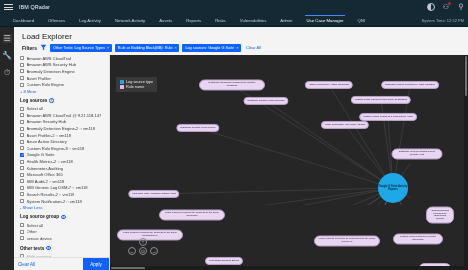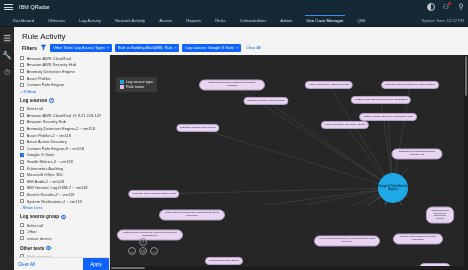--- a/index.html
+++ b/index.html
@@ -191,21 +191,21 @@
   <div class="body">
 
     <div class="page-left">
       <div class="pl-ic sel">☰</div>
       <div class="pl-ic">🔧</div>
       <div class="pl-ic">⏱</div>
     </div>
 
     <div class="page-main">
 
-      <div class="page-title">Rule Activity</div>
+      <div class="page-title">Load Explorer</div>
 
       <div class="filterrow">
         <div class="filters-label">Filters</div>
         <div class="funnel">
           <svg viewBox="0 0 10 10" width="7" height="7">
               <path d="M1 1 h8 l-3 4 v4 l-2 -1 v-3 z" fill="#0f62fe"></path>
             </svg>
         </div>
         <div class="chip">
           <span>Other Tests: Log Source Types</span>

